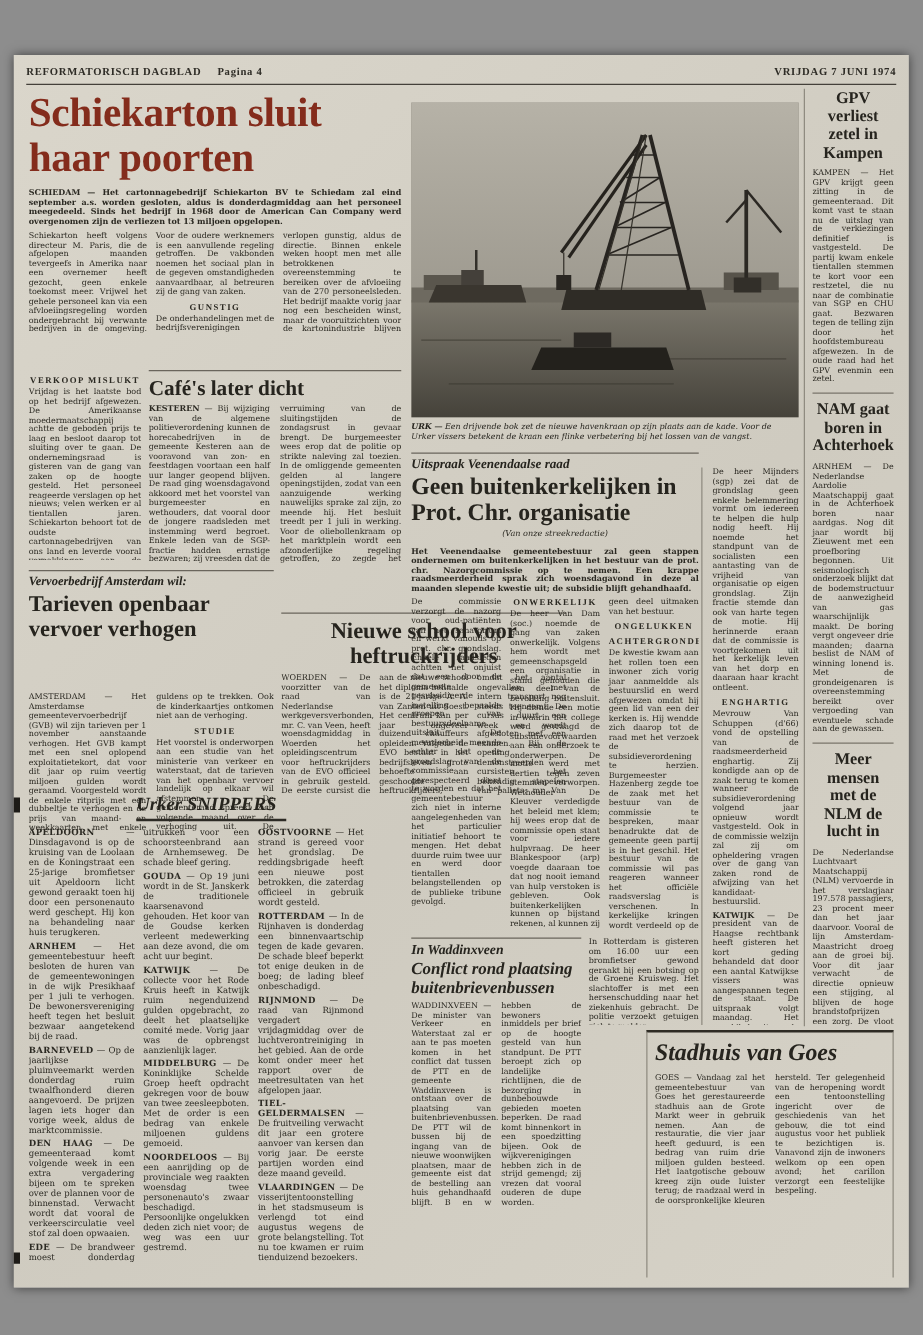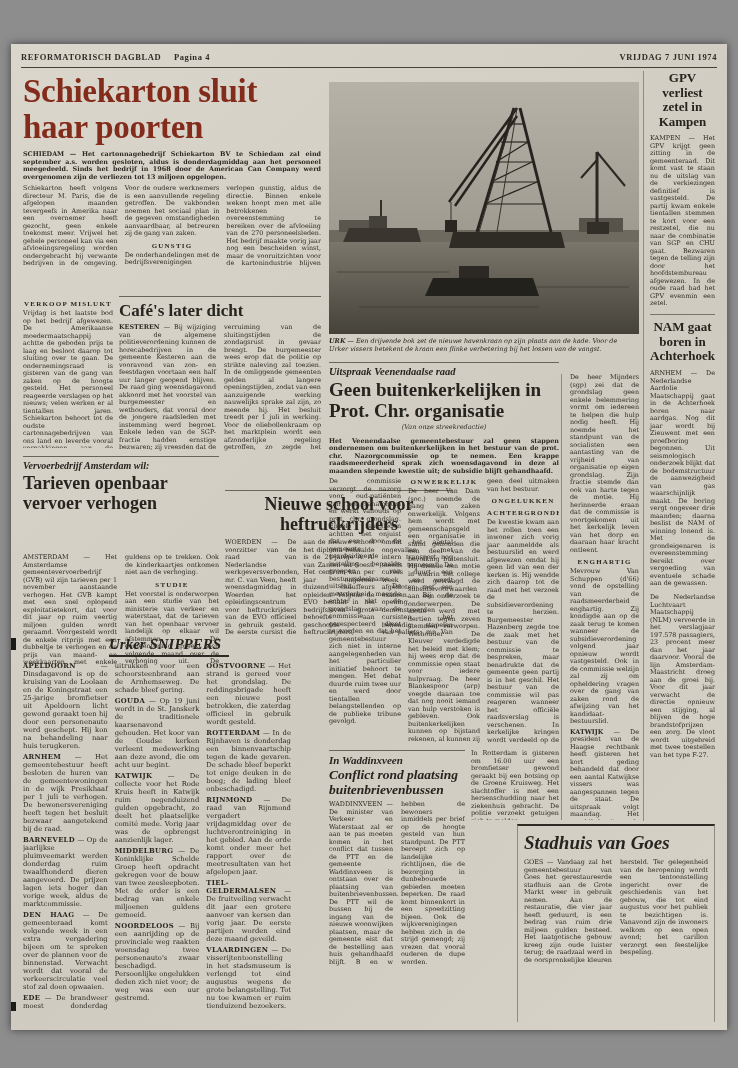--- a/index.html
+++ b/index.html
@@ -239,20 +239,21 @@
     <h4 class="kop">ENGHARTIG</h4>
     <p>Mevrouw Van Schuppen (d'66) vond de opstelling van de raadsmeerderheid enghartig. Zij kondigde aan op de zaak terug te komen wanneer de subsidieverordening volgend jaar opnieuw wordt vastgesteld. Ook in de commissie welzijn zal zij om opheldering vragen over de gang van zaken rond de afwijzing van het kandidaat-bestuurslid.</p>
     <p><b>KATWIJK</b> <span>— De president van de Haagse rechtbank heeft gisteren het kort geding behandeld dat door een aantal Katwijkse vissers was aangespannen tegen de staat. De uitspraak volgt maandag. Het geschil draait om de beperking van de tongvisserij die onlangs werd afgekondigd.</span></p>
   </section>
 
   <section class="abs" id="rightcol">
     <h3 class="rc-title first">GPV verliest zetel in Kampen</h3>
     <p class="bt">KAMPEN — Het GPV krijgt geen zitting in de gemeenteraad. Dit komt vast te staan nu de uitslag van de verkiezingen definitief is vastgesteld. De partij kwam enkele tientallen stemmen te kort voor een restzetel, die nu naar de combinatie van SGP en CHU gaat. Bezwaren tegen de telling zijn door het hoofdstembureau afgewezen. In de oude raad had het GPV evenmin een zetel.</p>
     <h3 class="rc-title">NAM gaat boren in Achterhoek</h3>
     <p class="bt">ARNHEM — De Nederlandse Aardolie Maatschappij gaat in de Achterhoek boren naar aardgas. Nog dit jaar wordt bij Zieuwent met een proefboring begonnen. Uit seismologisch onderzoek blijkt dat de bodemstructuur de aanwezigheid van gas waarschijnlijk maakt. De boring vergt ongeveer drie maanden; daarna beslist de NAM of winning lonend is. Met de grondeigenaren is overeenstemming bereikt over vergoeding van eventuele schade aan de gewassen.</p>
+    <h3 class="rc-title">Meer mensen met de NLM de lucht in</h3>
     <p class="bt">De Nederlandse Luchtvaart Maatschappij (NLM) vervoerde in het verslagjaar 197.578 passagiers, 23 procent meer dan het jaar daarvoor. Vooral de lijn Amsterdam-Maastricht droeg aan de groei bij. Voor dit jaar verwacht de directie opnieuw een stijging, al blijven de hoge brandstofprijzen een zorg. De vloot wordt uitgebreid met twee toestellen van het type F-27.</p>
 
   </section>
 
   <section class="abs" id="waddinx">
     <div class="wad-kicker">In Waddinxveen</div>
     <h2 class="wad-title">Conflict rond plaatsing buitenbrievenbussen</h2>
     <div class="bt cols2 wad-body">
       <p>WADDINXVEEN — De minister van Verkeer en Waterstaat zal er aan te pas moeten komen in het conflict dat tussen de PTT en de gemeente Waddinxveen is ontstaan over de plaatsing van buitenbrievenbussen. De PTT wil de bussen bij de ingang van de nieuwe woonwijken plaatsen, maar de gemeente eist dat de bestelling aan huis gehandhaafd blijft. B en w hebben de bewoners inmiddels per brief op de hoogte gesteld van hun standpunt. De PTT beroept zich op landelijke richtlijnen, die de bezorging in dunbebouwde gebieden moeten beperken. De raad komt binnenkort in een spoedzitting bijeen. Ook de wijkverenigingen hebben zich in de strijd gemengd; zij vrezen dat vooral ouderen de dupe worden.</p>
     </div>

